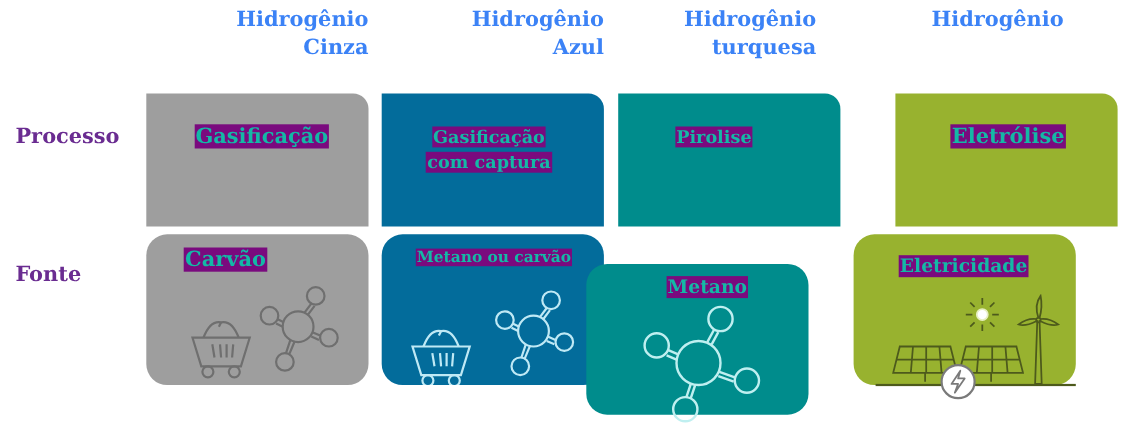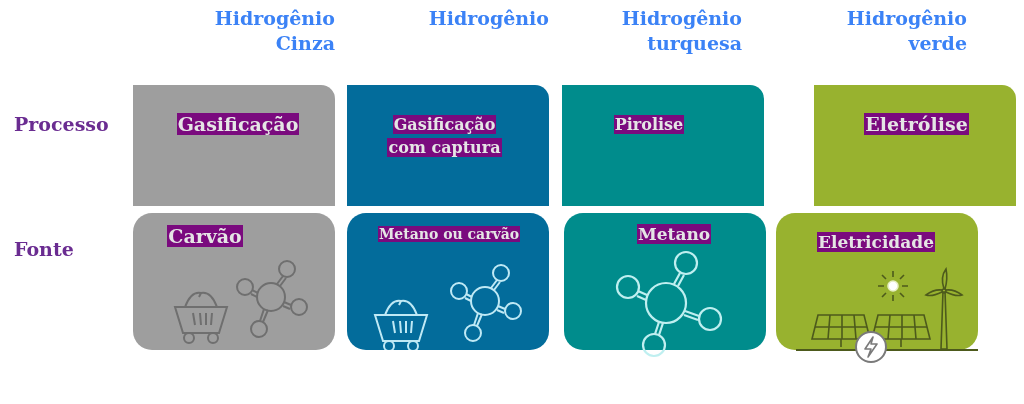--- a/index.html
+++ b/index.html
@@ -10,46 +10,46 @@
     color: #3b82f6; font-weight: bold; font-size: 19px; line-height: 25px;
   }
   .row-head {
     position: absolute; left: 14px; color: #6a2c91; font-weight: bold; font-size: 19px;
   }
   .panel { position: absolute; width: 202px; overflow: hidden; }
   .panel.top { top: 85px; height: 121px; border-top-right-radius: 14px; }
   .panel.bot { top: 213px; height: 137px; border-bottom-left-radius: 10px; border-bottom-right-radius: 10px; border-radius: 19px; }
   .label {
     position: absolute; left: 0; right: 0; text-align: center;
-    font-weight: bold; color: #e5e5e5; line-height: 23px;
+    font-weight: bold; color: #14b8a6; line-height: 23px;
   }
   .label span {
     background: #7a0a7e; padding: 0 1px;
     -webkit-box-decoration-break: clone; box-decoration-break: clone;
   }
   .icon { position: absolute; }
   .icon svg { display: block; overflow: visible; }
 </style>
 </head>
 <body>
 
 <div class="col-head" style="left:133px;">
   <div>Hidrogênio</div>
   <div>Cinza</div>
 </div>
 <div class="col-head" style="left:347px;">
   <div>Hidrogênio</div>
+  <div>Azul</div>
 </div>
 <div class="col-head" style="left:540px;">
   <div>Hidrogênio</div>
   <div>turquesa</div>
 </div>
 <div class="col-head" style="left:765px;">
   <div>Hidrogênio</div>
-  <div>verde</div>
 </div>
 
 <div class="row-head" style="top:113px;text-align:right;">Processo</div>
 <div class="row-head" style="top:238px;">Fonte</div>
 
 <div class="panel top" style="left:133px; background:#9e9e9e;">
   <div class="label" style="top:28px; font-size:19px; left:40px; right:auto; width:130px;">
     <span>Gasificação</span>
   </div>
 </div>
@@ -121,21 +121,21 @@
       <circle cx="68" cy="50" r="8"></circle>
         <circle cx="28" cy="72" r="8"></circle>
       <path d="M46 27 L52 19 M49 29 L55 21"></path>
         <path d="M27 36 L21 33 M26 40 L20 37"></path>
       <path d="M53 45 L60 48 M52 49 L59 52"></path>
         <path d="M33 52 L29 64 M37 53 L32 65"></path>
     </svg>
   </div>
 </div>
 
-<div class="panel bot" style="left:564px; background:#008c8c; overflow:visible;">
+<div class="panel bot" style="left:533px; background:#008c8c; overflow:visible;margin-top:27px;">
   <div class="label" style="top:10px; font-size:17px; left:72px; right:auto; width:76px;">
     <span>Metano</span>
   </div>
   <div class="icon" style="left:50px; top:40px;">
     <svg width="110" height="104" viewBox="0 0 110 104" fill="none" stroke="#bfeff0" stroke-width="2.2">
       <circle cx="52" cy="50" r="20"></circle>
       <circle cx="72" cy="10" r="11"></circle>
         <circle cx="14" cy="34" r="11"></circle>
       <circle cx="96" cy="66" r="11"></circle>
         <circle cx="40" cy="92" r="11"></circle>

